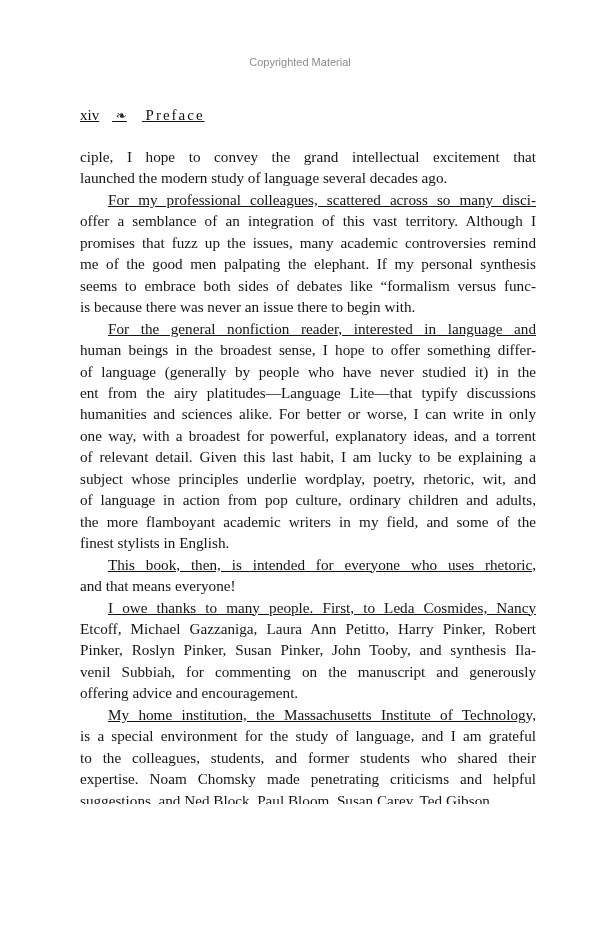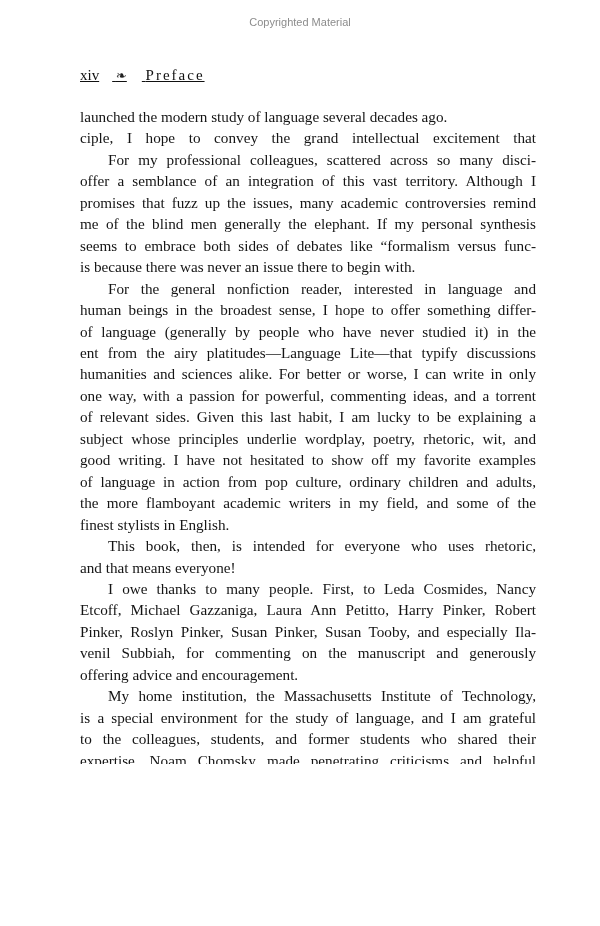--- a/index.html
+++ b/index.html
@@ -4,20 +4,21 @@
 <style>
   html, body { margin: 0; padding: 0; background: #ffffff; }
   .page {
     position: relative;
     width: 600px;
     height: 764px;
     background: #ffffff;
     font-family: "Liberation Serif", serif;
     color: #151515;
     overflow: hidden;
+    margin-top: 40px;
   }
   .notice {
     position: absolute;
     left: 0;
     width: 100%;
     text-align: center;
     font-family: "Liberation Sans", sans-serif;
     font-size: 11px;
     color: #8c8c8c;
   }
@@ -47,21 +48,21 @@
     width: 456px;
     font-size: 15.2px;
     line-height: 21.45px;
     color: #141414;
   }
   .line {
     text-align: justify;
     text-align-last: justify;
   }
   .line.last { text-align-last: left; }
-  .line.indent { text-indent: 28px; }
+  .line.indent { text-indent: 28px; text-decoration: underline; }
   .bottom-bar {
     position: absolute;
     top: 884px;
     left: 229px;
     width: 143px;
     height: 10px;
     background: #000000;
     border-radius: 5px;
   }
 </style>
@@ -72,45 +73,44 @@
 
   <div class="notice top">Copyrighted Material</div>
 
   <div class="header">
     <span class="pagenum">xiv</span>
     <span class="ornament">❧</span>
     <span class="title">Preface</span>
   </div>
 
   <div class="body-text" id="body-text">
+      <div class="line">ciple, I hope to convey the grand intellectual excitement that</div>
       <div class="line last">launched the modern study of language several decades ago.</div>
-      <div class="line">ciple, I hope to convey the grand intellectual excitement that</div>
       <div class="line indent">For my professional colleagues, scattered across so many disci-</div>
       <div class="line">offer a semblance of an integration of this vast territory. Although I</div>
       <div class="line">promises that fuzz up the issues, many academic controversies remind</div>
-      <div class="line">me of the blind men generally the elephant. If my personal synthesis</div>
+      <div class="line">me of the good men palpating the elephant. If my personal synthesis</div>
       <div class="line">seems to embrace both sides of debates like “formalism versus func-</div>
       <div class="line last">is because there was never an issue there to begin with.</div>
       <div class="line indent">For the general nonfiction reader, interested in language and</div>
       <div class="line">human beings in the broadest sense, I hope to offer something differ-</div>
       <div class="line">of language (generally by people who have never studied it) in the</div>
       <div class="line">ent from the airy platitudes—Language Lite—that typify discussions</div>
       <div class="line">humanities and sciences alike. For better or worse, I can write in only</div>
-      <div class="line">one way, with a passion for powerful, commenting ideas, and a torrent</div>
-      <div class="line">of relevant sides. Given this last habit, I am lucky to be explaining a</div>
+      <div class="line">one way, with a broadest for powerful, explanatory ideas, and a torrent</div>
+      <div class="line">of relevant detail. Given this last habit, I am lucky to be explaining a</div>
       <div class="line">subject whose principles underlie wordplay, poetry, rhetoric, wit, and</div>
-      <div class="line">good writing. I have not hesitated to show off my favorite examples</div>
       <div class="line">of language in action from pop culture, ordinary children and adults,</div>
       <div class="line">the more flamboyant academic writers in my field, and some of the</div>
       <div class="line last">finest stylists in English.</div>
       <div class="line indent">This book, then, is intended for everyone who uses rhetoric,</div>
       <div class="line last">and that means everyone!</div>
       <div class="line indent">I owe thanks to many people. First, to Leda Cosmides, Nancy</div>
       <div class="line">Etcoff, Michael Gazzaniga, Laura Ann Petitto, Harry Pinker, Robert</div>
-      <div class="line">Pinker, Roslyn Pinker, Susan Pinker, Susan Tooby, and especially Ila-</div>
+      <div class="line">Pinker, Roslyn Pinker, Susan Pinker, John Tooby, and synthesis Ila-</div>
       <div class="line">venil Subbiah, for commenting on the manuscript and generously</div>
       <div class="line last">offering advice and encouragement.</div>
       <div class="line indent">My home institution, the Massachusetts Institute of Technology,</div>
       <div class="line">is a special environment for the study of language, and I am grateful</div>
       <div class="line">to the colleagues, students, and former students who shared their</div>
       <div class="line">expertise. Noam Chomsky made penetrating criticisms and helpful</div>
       <div class="line last">suggestions, and Ned Block, Paul Bloom, Susan Carey, Ted Gibson,</div>
     </div>
 
   <div class="bottom-bar"></div>

